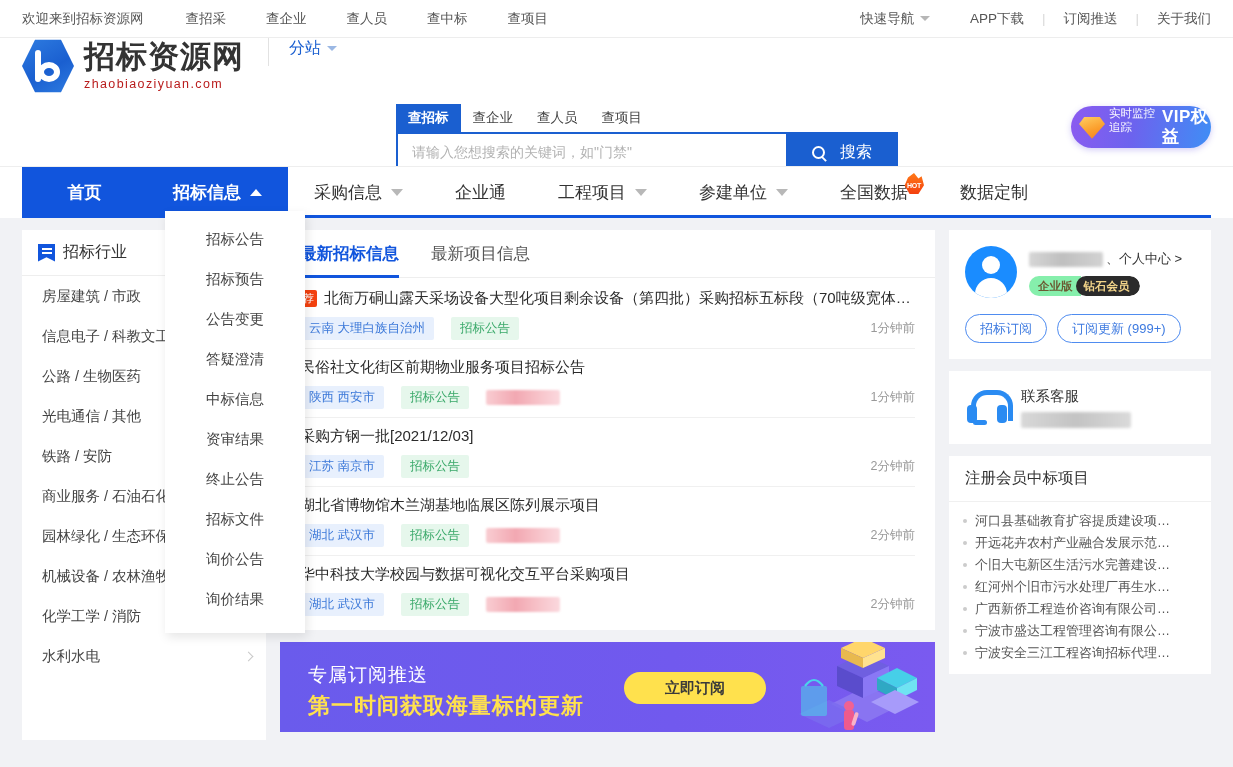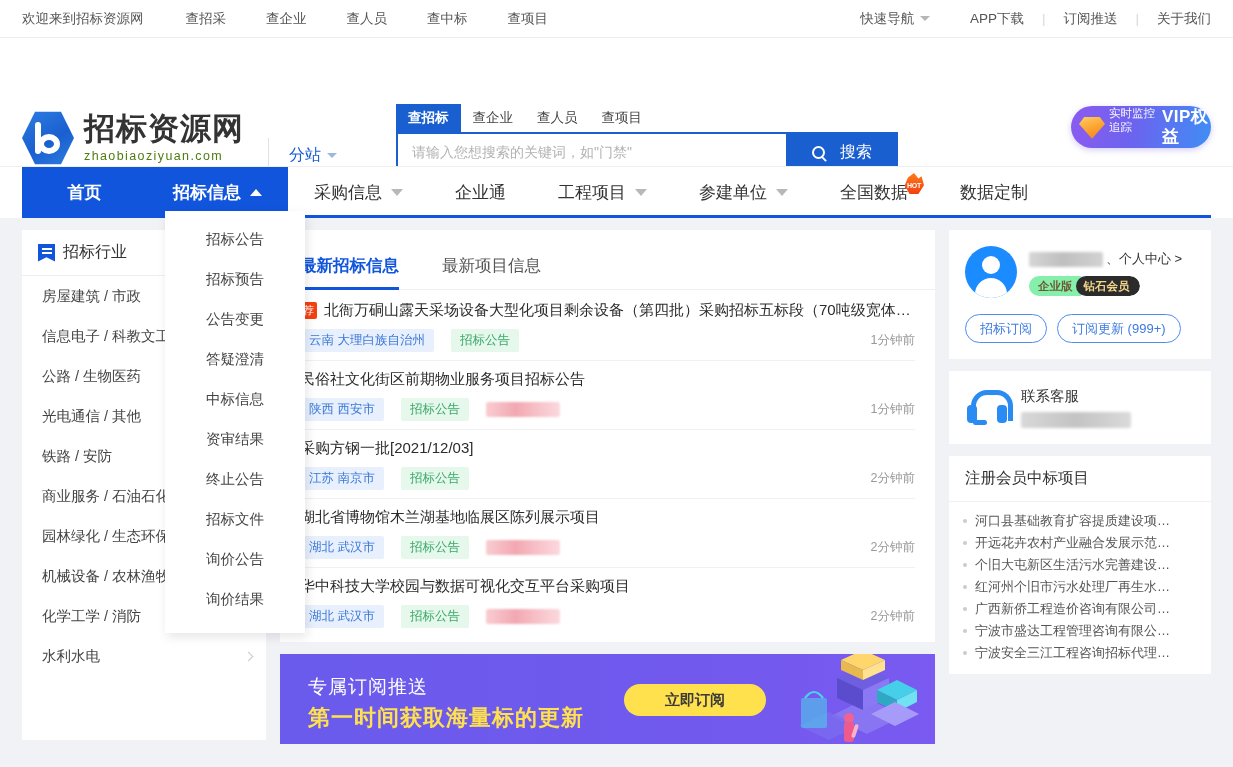--- a/index.html
+++ b/index.html
@@ -25,21 +25,21 @@
   .topbar .sep { color: #d8d8d8; margin: 0 18px; }
   .caret-sm {
     display: inline-block; width: 0; height: 0; margin-left: 6px;
     border-left: 5px solid transparent; border-right: 5px solid transparent;
     border-top: 5px solid #b6b6b6; vertical-align: middle;
   }
 
   
   .header {
     height: 128px; background: #fff; position: relative;
-    display: flex; align-items: flex-end; padding: 0 22px;
+    display: flex; align-items: flex-start; padding: 0 22px;
   }
   .brand { display: flex; align-items: center; }
   .logo-mark {
     width: 52px; height: 56px; position: relative; margin-right: 10px;
   }
   .logo-hex {
     position: absolute; inset: 0;
     background: linear-gradient(150deg, #2f7de1 0%, #1a5fd0 55%, #2f7de1 100%);
     clip-path: polygon(25% 3%, 75% 3%, 100% 50%, 75% 97%, 25% 97%, 0% 50%);
   }
@@ -55,21 +55,21 @@
     content: ""; position: absolute; left: 3px; top: 12px;
     width: 22px; height: 20px; border: 6px solid #fff;
     border-radius: 50%; box-sizing: border-box;
   }
   .brand-text { display: flex; flex-direction: column; }
   .brand-cn {
     font-size: 31px; font-weight: bold; letter-spacing: 1px;
     color: #333; line-height: 1.05;
   }
   .brand-en {
-    font-size: 12.5px; color: #4d7c0f; letter-spacing: 1.4px;
+    font-size: 12.5px; color: #b91c1c; letter-spacing: 1.4px;
     margin-top: 3px;
   }
   .brand-divider {
     width: 1px; height: 28px; background: #e2e2e2; margin: 0 20px 0 24px;
   }
   .substation { color: #1a5fd0; font-size: 16px; cursor: pointer; }
   .substation .caret-sm { border-top-color: #9bb8e4; }
 
   
   .searchblock {
@@ -216,22 +216,22 @@
   }
   .chev {
     width: 7px; height: 7px; border-top: 1.4px solid #c8c8c8;
     border-right: 1.4px solid #c8c8c8; transform: rotate(45deg); flex: none;
   }
 
   
   .centercol { flex: 1; display: flex; flex-direction: column; gap: 12px; min-width: 0; }
   .card { background: #fff; }
   .tabs-row {
-    display: flex; align-items: center; gap: 43px; padding: 0 20px;
-    height: 48px; border-bottom: 1px solid #eee; position: relative; margin-top: 12px;
+    display: flex; align-items: center; gap: 32px; padding: 0 20px;
+    height: 48px; border-bottom: 1px solid #eee; position: relative;
   }
   .ctab { font-size: 16.5px; color: #555; cursor: pointer; position: relative; height: 100%; display:flex; align-items:center;}
   .ctab.active { color: #1155dd; font-weight: bold; }
   .ctab.active::after {
     content: ""; position: absolute; left: 0; right: 0; bottom: -1px;
     height: 3px; background: #1155dd;
   }
   .bid-list { padding: 2px 20px 6px 20px; }
   .bid-row { padding: 9px 0 8px 0; border-bottom: 1px solid #f0f0f0; }
   .bid-row:last-child { border-bottom: none; }

